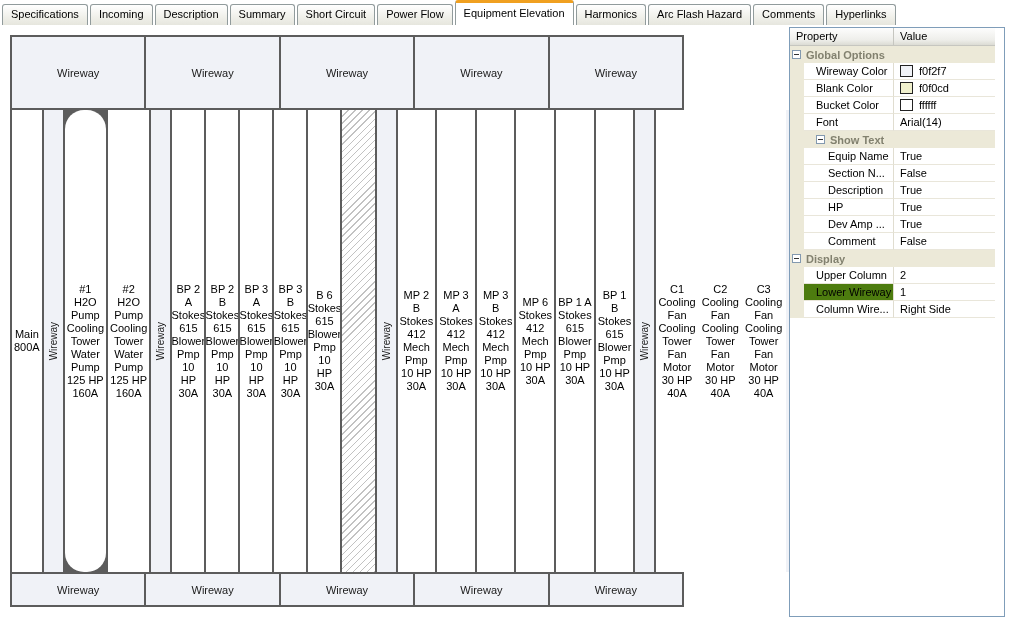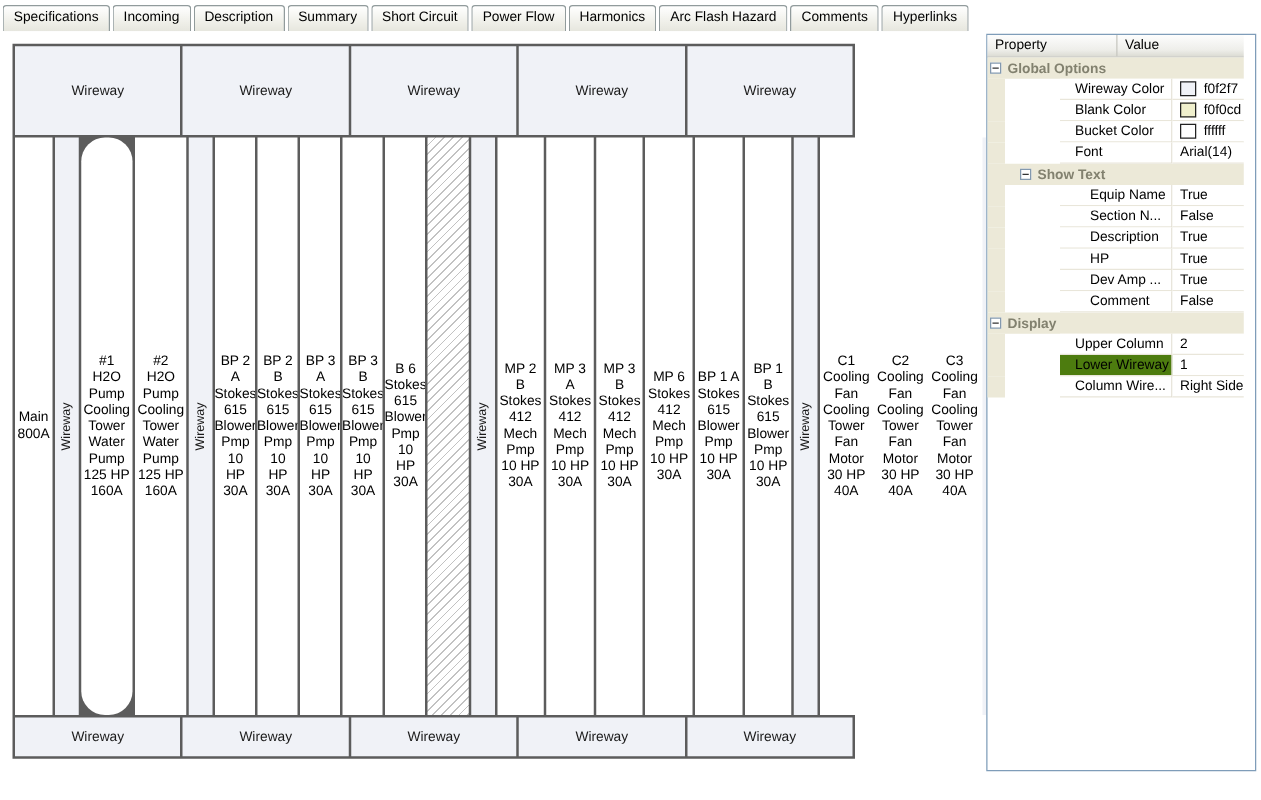--- a/index.html
+++ b/index.html
@@ -119,21 +119,21 @@
   }
   .prow.group.lvl1 { padding-left:2px; }
   .prow.group.lvl2 { padding-left:26px; }
 
   .prow .lbl {
     width:90px; flex:none;
     background:#ffffff;
     border-bottom:1px solid #e9e6da;
     border-right:1px solid #e0ddd0;
     padding-top:2px;
-    white-space:nowrap; overflow:hidden;margin-left:44px;
+    white-space:nowrap; overflow:hidden;
   }
   .prow .lbl.ind1 { padding-left:12px; }
   .prow .lbl.ind2 { padding-left:24px; }
   .prow .lbl.selected { background:#4d7c0f; }
   .prow .val {
     flex:1; background:#ffffff;
     border-bottom:1px solid #e9e6da;
     padding:2px 0 0 6px;
     display:flex; align-items:flex-start;
     white-space:nowrap; overflow:hidden;
@@ -147,20 +147,21 @@
 </head>
 <body>
 
 <div class="tab-bar">
     <div class="tab">Specifications</div>
     <div class="tab">Incoming</div>
     <div class="tab">Description</div>
     <div class="tab">Summary</div>
     <div class="tab">Short Circuit</div>
     <div class="tab">Power Flow</div>
+    <div class="tab sel">Equipment Elevation</div>
     <div class="tab">Harmonics</div>
     <div class="tab">Arc Flash Hazard</div>
     <div class="tab">Comments</div>
     <div class="tab">Hyperlinks</div>
   </div>
 
 <div class="diagram">
   <div class="wireway-row top">
       <div class="wireway-cell">Wireway</div>
       <div class="wireway-cell">Wireway</div>

